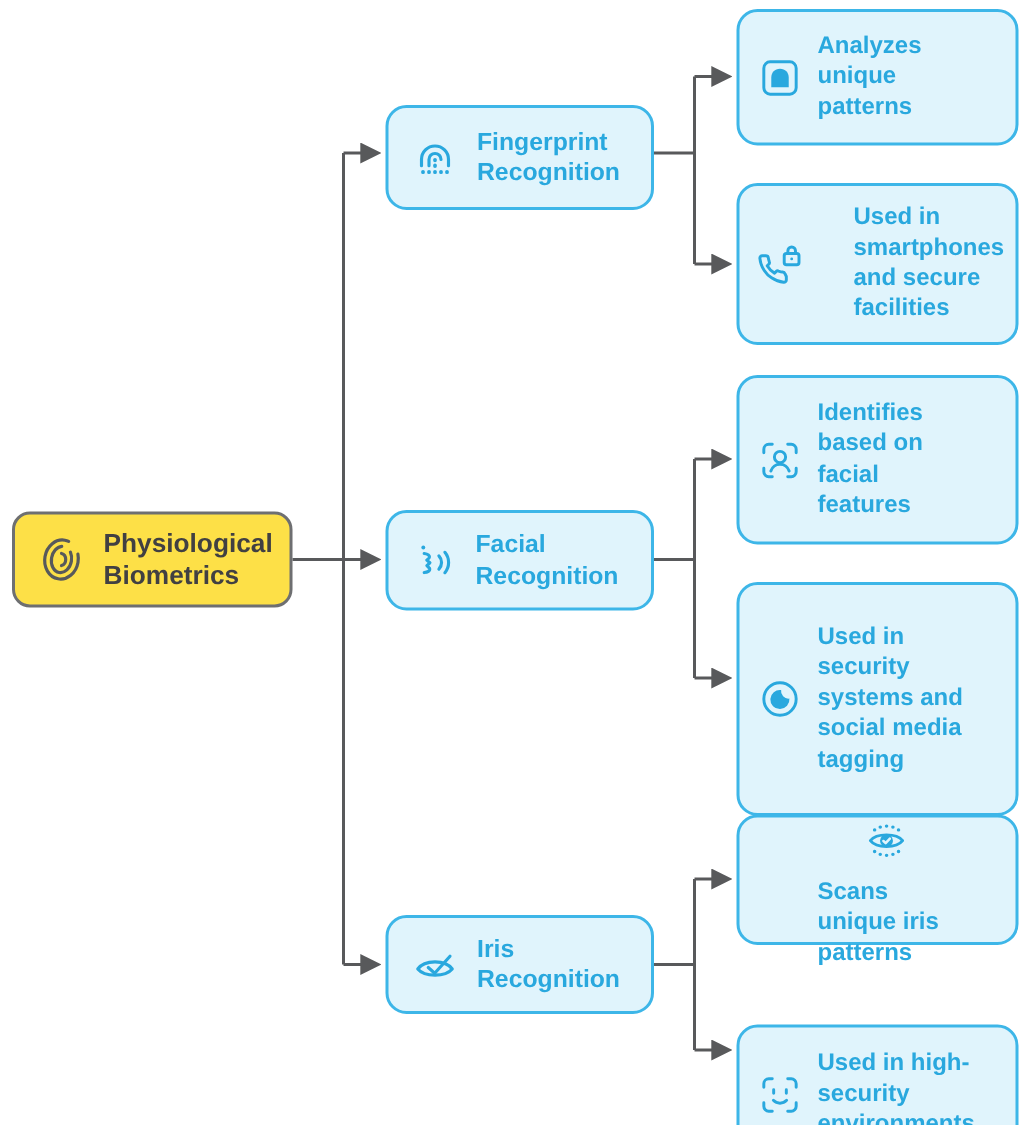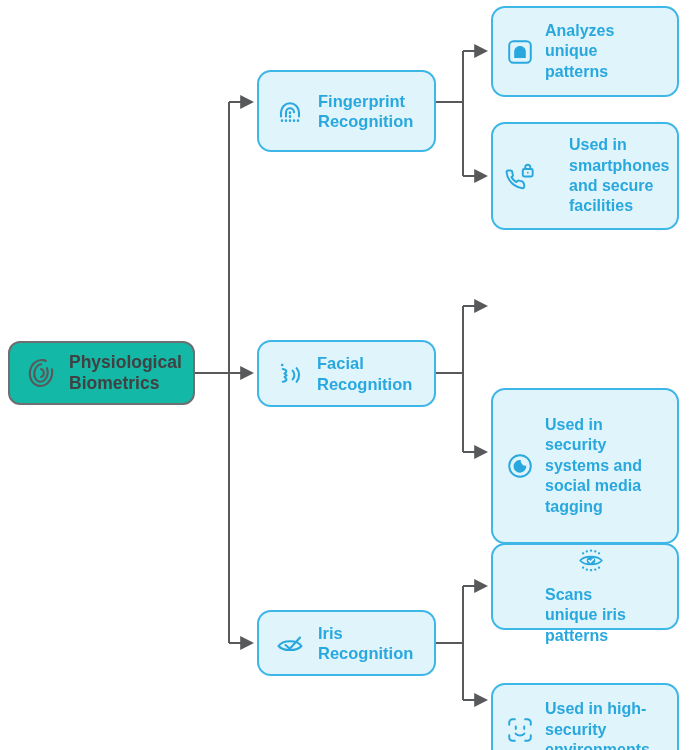--- a/index.html
+++ b/index.html
@@ -9,33 +9,33 @@
   }
   .wires{position:absolute;left:0;top:0;width:690px;height:750px;pointer-events:none;}
   .node{
     position:absolute;display:flex;align-items:center;box-sizing:border-box;
     border-radius:14px;
   }
   .node .icon{flex:0 0 auto;display:flex;align-items:center;justify-content:center;}
   .node .icon svg{display:block;}
   .root{
     left:8px;top:341px;width:187px;height:64px;
-    background:#14b8a6;border:2px solid #6E6F71;border-radius:12px;
+    background:#fde047;border:2px solid #6E6F71;border-radius:12px;
     padding-left:14px;gap:11px;color:#58595B;
   }
   .root .label{color:#414042;font-size:17.5px;font-weight:700;line-height:1.22;width:130px;}
   .blue{
     background:#E0F4FC;border:2px solid #3DB6E8;color:#29A8DE;
   }
   .branch{padding-left:15px;gap:12px;}
   .branch .label{font-size:16.5px;font-weight:700;line-height:1.24;width:112px;color:#29A8DE;}
   .leaf{padding-left:12px;gap:10px;}
   .leaf .label{font-size:16px;font-weight:700;line-height:1.28;color:#29A8DE;}
   
-  .n-b1{left:257px;top:70px;width:179px;height:82px;}
+  .n-b1{left:257px;top:70px;width:179px;height:70px;}
   .n-b2{left:257px;top:340px;width:179px;height:67px;padding-left:14px;}
   .n-b3{left:257px;top:610px;width:179px;height:66px;}
   .n-l1{left:491px;top:6px;width:188px;height:91px;}
   .n-l2{left:491px;top:122px;width:188px;height:108px;}
   .n-l3{left:491px;top:250px;width:188px;height:113px;}
   .n-l4{left:491px;top:388px;width:188px;height:156px;}
   .n-l5{left:491px;top:543px;width:188px;height:87px;flex-direction:column;}
   .n-l6{left:491px;top:683px;width:188px;height:94px;}
   .n-l1 .label{width:105px;}
   .n-l2 .label{width:110px;margin-left:24px;}
@@ -137,20 +137,33 @@
       <svg width="30" height="30" viewBox="0 0 32 32" stroke="currentColor" fill="none" stroke-width="2.1" stroke-linecap="round" stroke-linejoin="round">
         <path d="M20.5 24.9 v2.4 a1.7 1.7 0 0 1 -1.9 1.7 c-3.1-.3-6.1-1.5-8.6-3.2 a17 17 0 0 1 -5.2-5.2 C3.1 18.1 2 15.1 1.7 12 A1.7 1.7 0 0 1 3.4 10.1 h2.6 a1.7 1.7 0 0 1 1.7 1.5 c.1 1 .4 1.9.7 2.8 a1.7 1.7 0 0 1 -.4 1.8 l-1.1 1.1 a14 14 0 0 0 5.2 5.2 l1.1-1.1 a1.7 1.7 0 0 1 1.8-.4 c.9.3 1.8.6 2.8.7 a1.7 1.7 0 0 1 1.7 1.2 z"></path>
         <rect x="19" y="8.5" width="10.5" height="8" rx="1.6"></rect>
         <path d="M21.6 8.5 V6.6 a2.7 2.7 0 0 1 5.4 0 V8.5"></path>
         <circle cx="24.3" cy="12.4" r="1" fill="currentColor" stroke="none"></circle>
       </svg>
     </span>
     <span class="label">Used in smartphones and secure facilities</span>
   </div>
 
+  <div class="node blue leaf n-l3">
+    <span class="icon">
+      <svg width="30" height="30" viewBox="0 0 32 32" stroke="currentColor" fill="none" stroke-width="2.1" stroke-linecap="round" stroke-linejoin="round">
+        <path d="M4.5 10.5 V8 a3.5 3.5 0 0 1 3.5 -3.5 h2.5"></path>
+        <path d="M21.5 4.5 H24 a3.5 3.5 0 0 1 3.5 3.5 v2.5"></path>
+        <path d="M27.5 21.5 V24 a3.5 3.5 0 0 1 -3.5 3.5 h-2.5"></path>
+        <path d="M10.5 27.5 H8 a3.5 3.5 0 0 1 -3.5 -3.5 v-2.5"></path>
+        <circle cx="16" cy="13.5" r="4"></circle>
+        <path d="M9.5 23.5 a6.8 6.8 0 0 1 13 0"></path>
+      </svg>
+    </span>
+    <span class="label">Identifies based on facial features</span>
+  </div>
 
   <div class="node blue leaf n-l4">
     <span class="icon">
       <svg width="30" height="30" viewBox="0 0 32 32" stroke="currentColor" fill="none" stroke-width="2.1" stroke-linecap="round">
         <circle cx="16" cy="16" r="11.5"></circle>
         <path d="M16.8 9.6 a6.8 6.8 0 1 0 5.9 6.1 a5.3 5.3 0 0 1 -5.9 -6.1 z" fill="currentColor" stroke="none"></path>
       </svg>
     </span>
     <span class="label">Used in security systems and social media tagging</span>
   </div>

